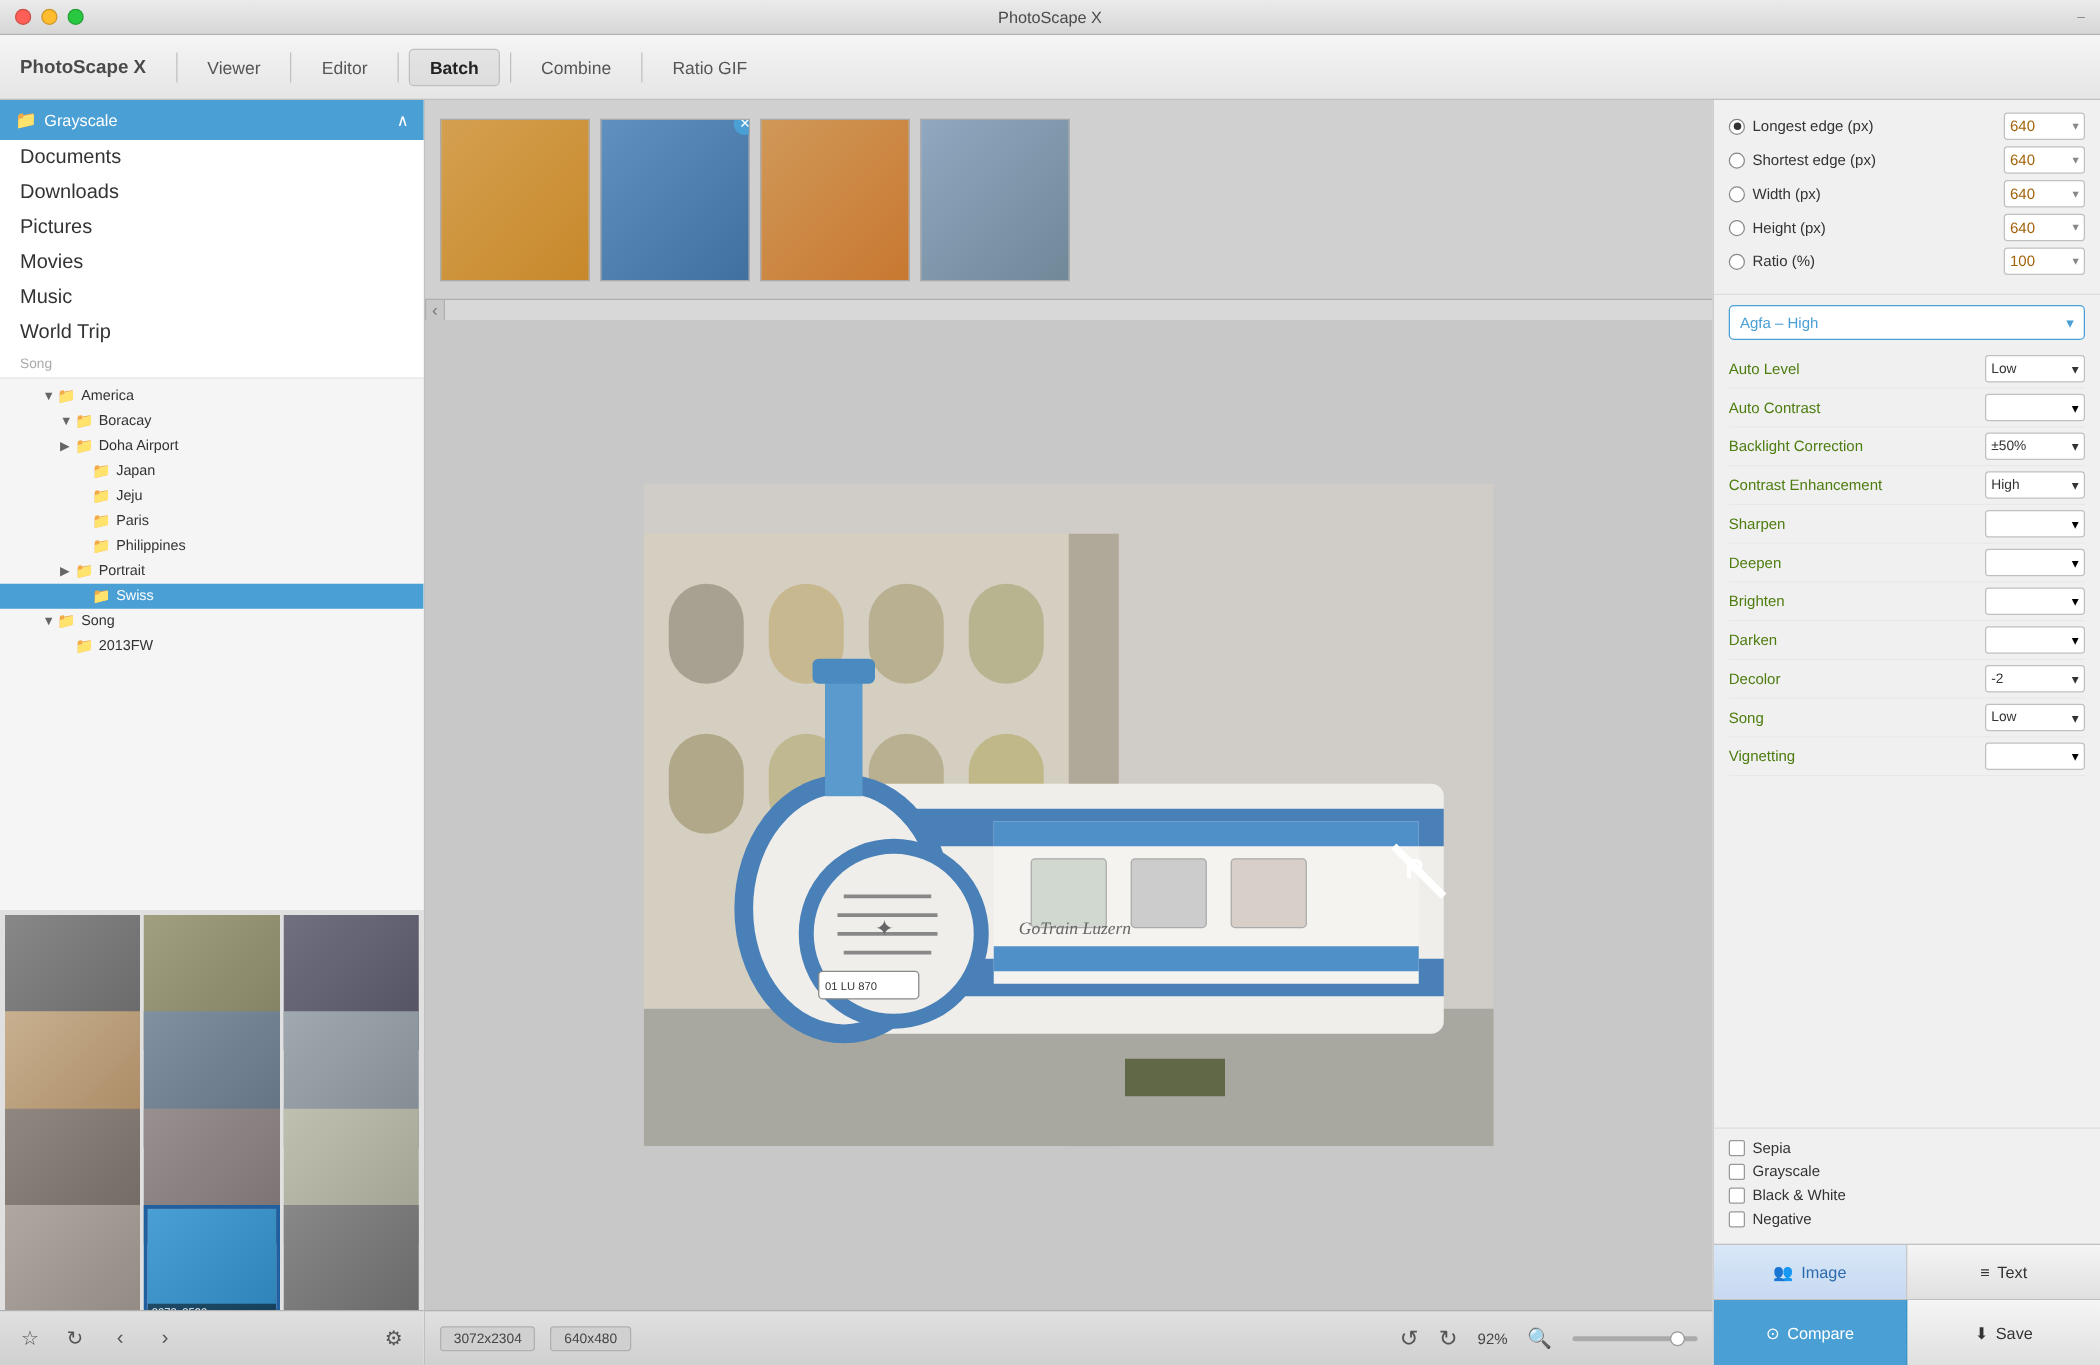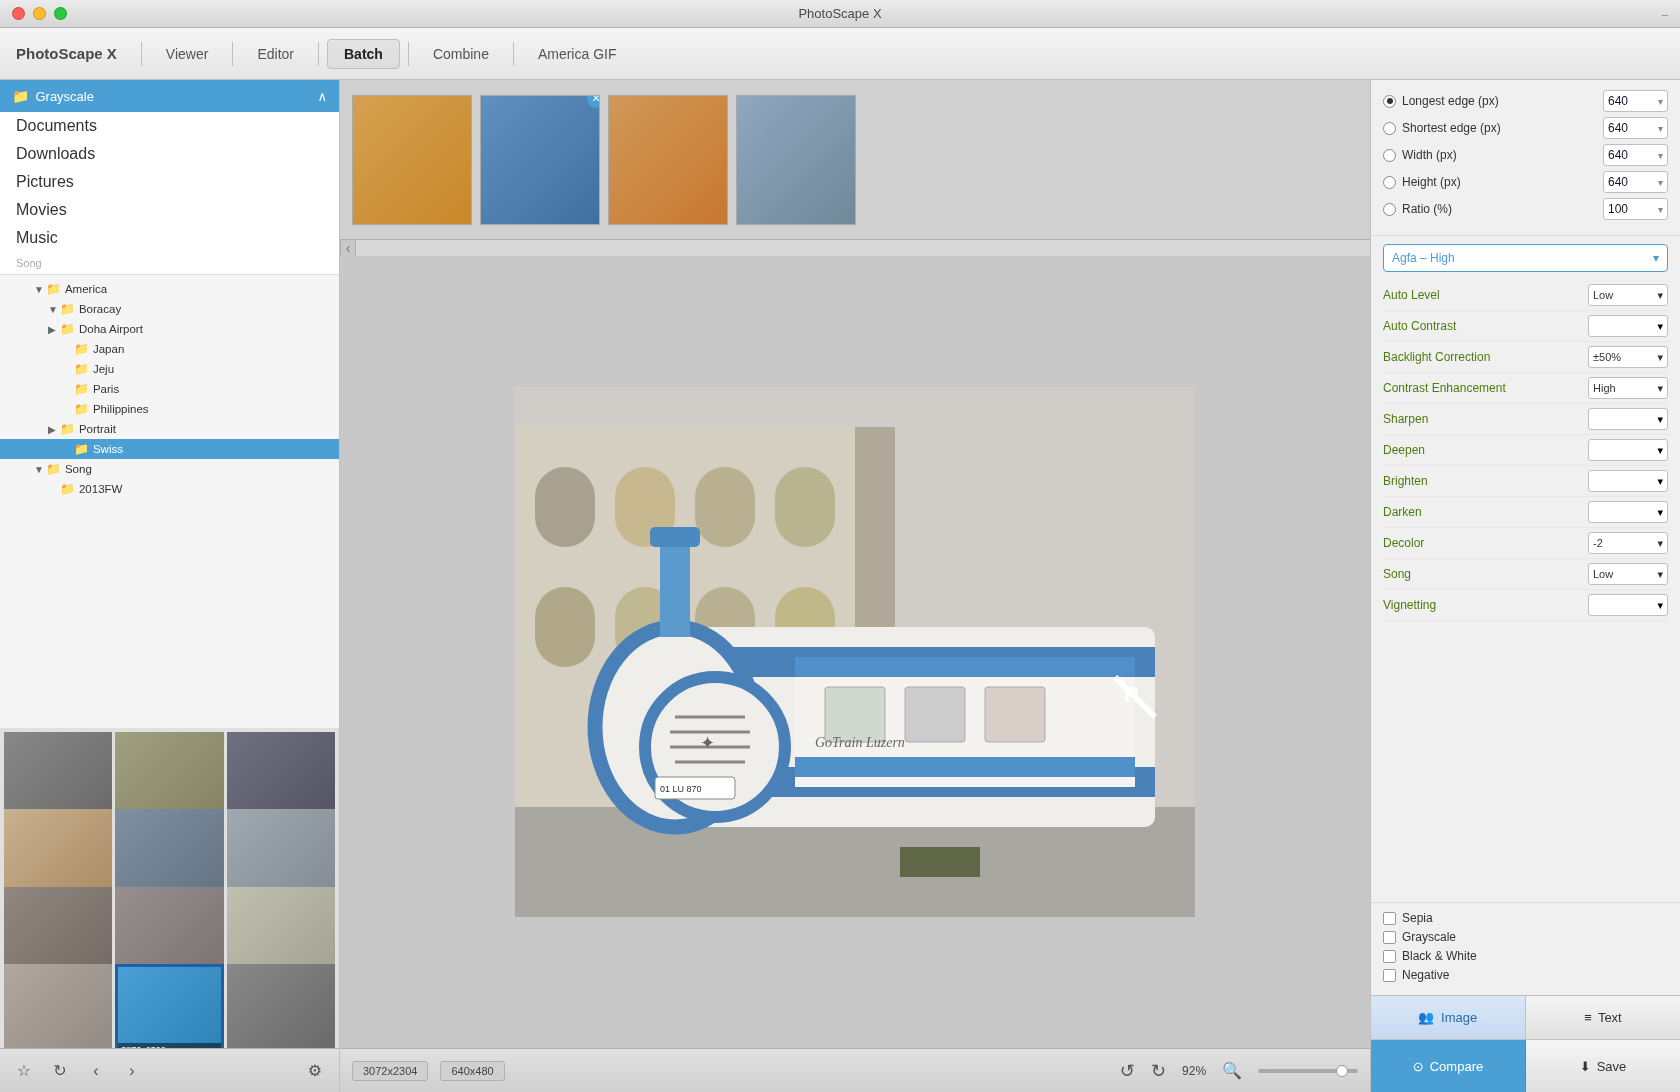--- a/index.html
+++ b/index.html
@@ -370,21 +370,21 @@
       height: 22px;
       border: 1px solid #c0c0c0;
       border-radius: 3px;
       background: white;
       font-size: 12px;
       padding: 0 4px;
       display: flex;
       align-items: center;
       justify-content: space-between;
     }
-    .size-input-val { color: #0f172a; }
+    .size-input-val { color: #a16207; }
     .size-dropdown-arrow { color: #888; font-size: 10px; }
 
     
     .filter-preset {
       margin: 8px 12px;
       height: 28px;
       background: white;
       border: 1px solid #4a9fd4;
       border-radius: 4px;
       display: flex;
@@ -554,41 +554,42 @@
   <span class="nav-brand">PhotoScape X</span>
   <div class="nav-divider"></div>
   <a class="nav-item">Viewer</a>
   <div class="nav-divider"></div>
   <a class="nav-item">Editor</a>
   <div class="nav-divider"></div>
   <a class="nav-item active">Batch</a>
   <div class="nav-divider"></div>
   <a class="nav-item">Combine</a>
   <div class="nav-divider"></div>
-  <a class="nav-item">America GIF</a>
+  <a class="nav-item">Ratio GIF</a>
 </div>
 
 <div class="main-layout">
 
   <div class="sidebar">
 
     <div class="favorites-header">
       <div class="favorites-header-left">
         <span class="folder-icon-white">📁</span>
         <span>Grayscale</span>
       </div>
       <span>∧</span>
     </div>
 
     <div class="favorites-list">
       <div class="favorites-item">Documents</div>
       <div class="favorites-item">Downloads</div>
       <div class="favorites-item">Pictures</div>
       <div class="favorites-item">Movies</div>
       <div class="favorites-item">Music</div>
+      <div class="favorites-item">World Trip</div>
       <div class="fade-item">Song</div>
     </div>
 
     <div class="tree-section">
       <div class="tree-item tree-indent-2">
         <span class="tree-arrow">▼</span>
         <span class="tree-folder-icon">📁</span>
         <span>America</span>
       </div>
       <div class="tree-item tree-indent-3">

